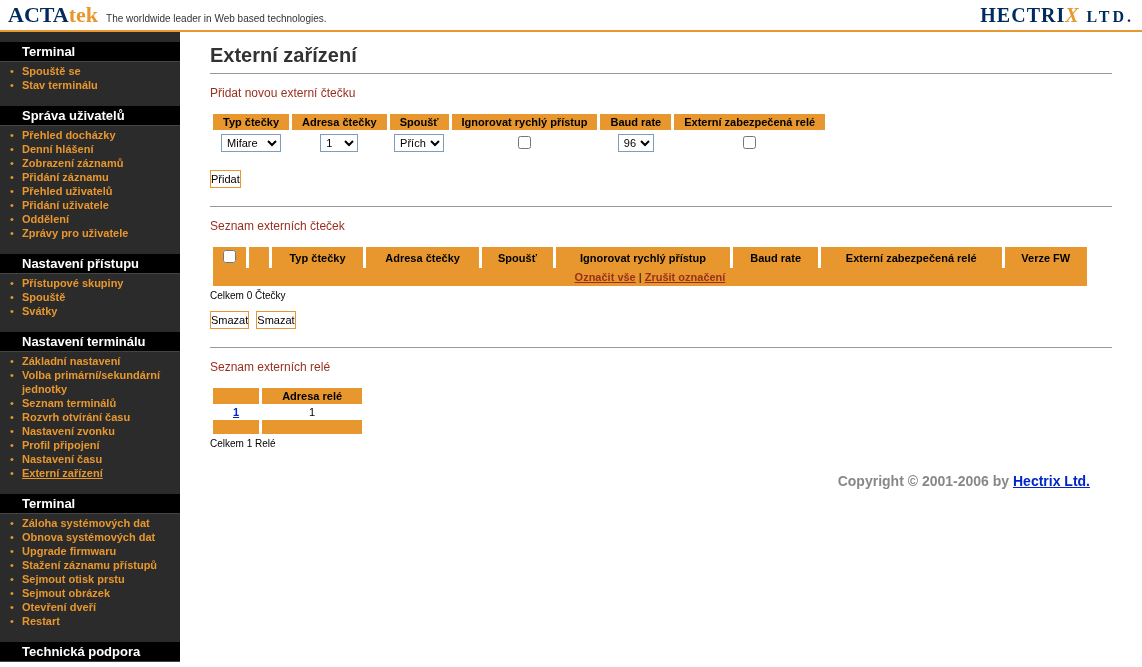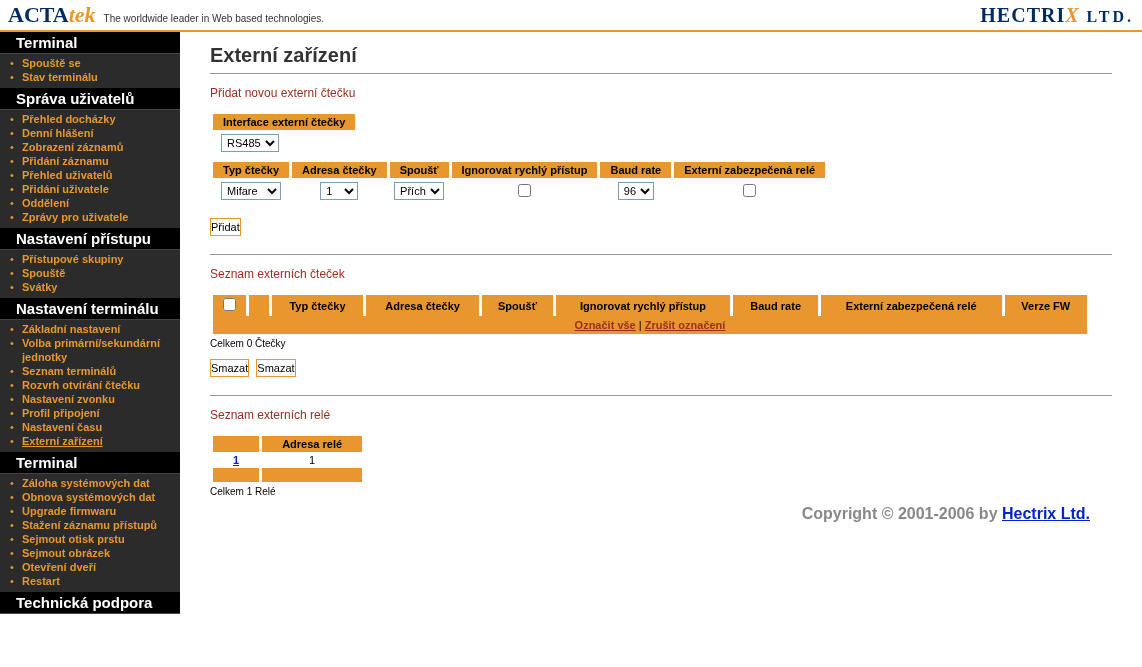--- a/index.html
+++ b/index.html
@@ -1,27 +1,27 @@
 <!DOCTYPE html>
 <html><head>
 <meta charset="utf-8">
 <style>
 * { box-sizing: border-box; margin: 0; padding: 0; }
 body { font-family: Verdana, Arial, sans-serif; font-size: 11px; background: #fff; }
 .topbar { display: flex; justify-content: space-between; align-items: center; padding: 2px 8px; border-bottom: 2px solid #e8972e; }
 .logo-left { display: flex; align-items: baseline; gap: 8px; }
 .logo-acta { font-family: "Times New Roman", serif; font-size: 22px; font-weight: bold; color: #002b5c; }
-.logo-tek { color: #e8972e; font-style: italic; }
+.logo-tek { color: #e8972e; }
 .tagline { font-size: 10px; color: #333; }
 .logo-right { font-family: "Times New Roman", serif; font-size: 20px; font-weight: bold; color: #002b5c; letter-spacing: 1px; }
 .logo-right .x { color: #e8972e; font-style: italic; }
 .logo-right .ltd { font-size: 16px; letter-spacing: 3px; }
 .layout { display: flex; }
 .sidebar { width: 180px; background: #2b2b2b; color: #fff; flex-shrink: 0; }
-.nav-section { background: #000; color: #fff; font-weight: bold; padding: 2px 16px; font-size: 15px; border-bottom: 1px solid #444; }
+.nav-section { background: #000; color: #fff; font-weight: bold; padding: 2px 22px; font-size: 13px; border-bottom: 1px solid #444; margin-top: 10px; }
 .nav-list { list-style: none; padding: 2px 0 4px 22px; }
 .nav-list li { font-size: 11px; line-height: 14px; position: relative; }
 .nav-list li::before { content: "•"; color: #e8972e; position: absolute; left: -12px; }
 .nav-list a { color: #e8972e; text-decoration: none; font-weight: bold; }
 .nav-list a.active { text-decoration: underline; }
 .content { flex: 1; padding: 12px 30px; }
 h1 { font-family: Verdana, sans-serif; font-size: 20px; color: #333; font-weight: bold; margin-bottom: 6px; }
 hr { border: none; border-top: 1px solid #999; margin: 6px 0 12px; }
 .subhead { color: #992f1f; font-size: 12px; font-weight: normal; margin-bottom: 14px; }
 .form-table { border-collapse: separate; border-spacing: 3px 0; margin-bottom: 6px; }
@@ -32,21 +32,21 @@
 .list-table { border-collapse: separate; border-spacing: 3px 0; width: 880px; }
 .list-table th { background: #e8972e; color: #000; font-weight: bold; font-size: 11px; padding: 3px 10px; text-align: center; white-space: nowrap; }
 .list-table .linkrow td { background: #e8972e; padding: 3px 6px; font-size: 11px; text-align: center; }
 .list-table .linkrow a { color: #992f1f; font-weight: bold; text-decoration: underline; }
 .count-text { font-size: 10px; margin: 4px 0 2px; }
 .relay-table { border-collapse: separate; border-spacing: 3px 0; }
 .relay-table th { background: #e8972e; font-weight: bold; font-size: 11px; padding: 2px 20px; text-align: center; }
 .relay-table td { font-size: 11px; padding: 2px 20px; text-align: center; }
 .relay-table td a { color: #0026c7; text-decoration: underline; font-weight: bold; }
 .relay-table .blankrow td { background: #e8972e; height: 14px; }
-.copyright { text-align: right; color: #888; font-size: 16px; font-weight: bold; margin-top: 8px; width: 880px; }
+.copyright { text-align: right; color: #888; font-size: 14px; font-weight: bold; margin-top: 24px; width: 880px; }
 .copyright a { color: #0026c7; text-decoration: underline; }
 input[type=checkbox] { width: 13px; height: 13px; }
 </style>
 </head>
 <body>
 
 <div class="topbar">
   <div class="logo-left">
     <span class="logo-acta"><span>ACTA</span><span class="logo-tek">tek</span></span>
     <span class="tagline">The worldwide leader in Web based technologies.</span>
@@ -78,21 +78,21 @@
     <ul class="nav-list">
         <li><a href="#">Přístupové skupiny</a></li>
         <li><a href="#">Spouště</a></li>
         <li><a href="#">Svátky</a></li>
       </ul>
     <div class="nav-section">Nastavení terminálu</div>
     <ul class="nav-list">
         <li><a href="#">Základní nastavení</a></li>
         <li><a href="#">Volba primární/sekundární jednotky</a></li>
         <li><a href="#">Seznam terminálů</a></li>
-        <li><a href="#">Rozvrh otvírání čtečku</a></li>
+        <li><a href="#">Rozvrh otvírání času</a></li>
         <li><a href="#">Nastavení zvonku</a></li>
         <li><a href="#">Profil připojení</a></li>
         <li><a href="#">Nastavení času</a></li>
         <li><a href="#" class="active">Externí zařízení</a></li>
       </ul>
     <div class="nav-section">Terminal</div>
     <ul class="nav-list">
         <li><a href="#">Záloha systémových dat</a></li>
         <li><a href="#">Obnova systémových dat</a></li>
         <li><a href="#">Upgrade firmwaru</a></li>
@@ -103,30 +103,20 @@
         <li><a href="#">Restart</a></li>
       </ul>
     <div class="nav-section">Technická podpora</div>
   </div>
 
   <div class="content">
     <h1>Externí zařízení</h1>
     <hr>
     <div class="subhead">Přidat novou externí čtečku</div>
 
-    <table class="form-table">
-      <tbody>
-          <tr>
-            <th>Interface externí čtečky</th>
-          </tr>
-      <tr>
-            <td style="text-align:left;padding-left:8px;"><select><option>RS485</option></select></td>
-          </tr>
-    </tbody>
-      </table>
 
     <table class="form-table">
       <tbody>
           <tr>
         <th>Typ čtečky</th>
         <th>Adresa čtečky</th>
         <th>Spoušť</th>
         <th>Ignorovat rychlý přístup</th>
         <th>Baud rate</th>
         <th>Externí zabezpečená relé</th>

